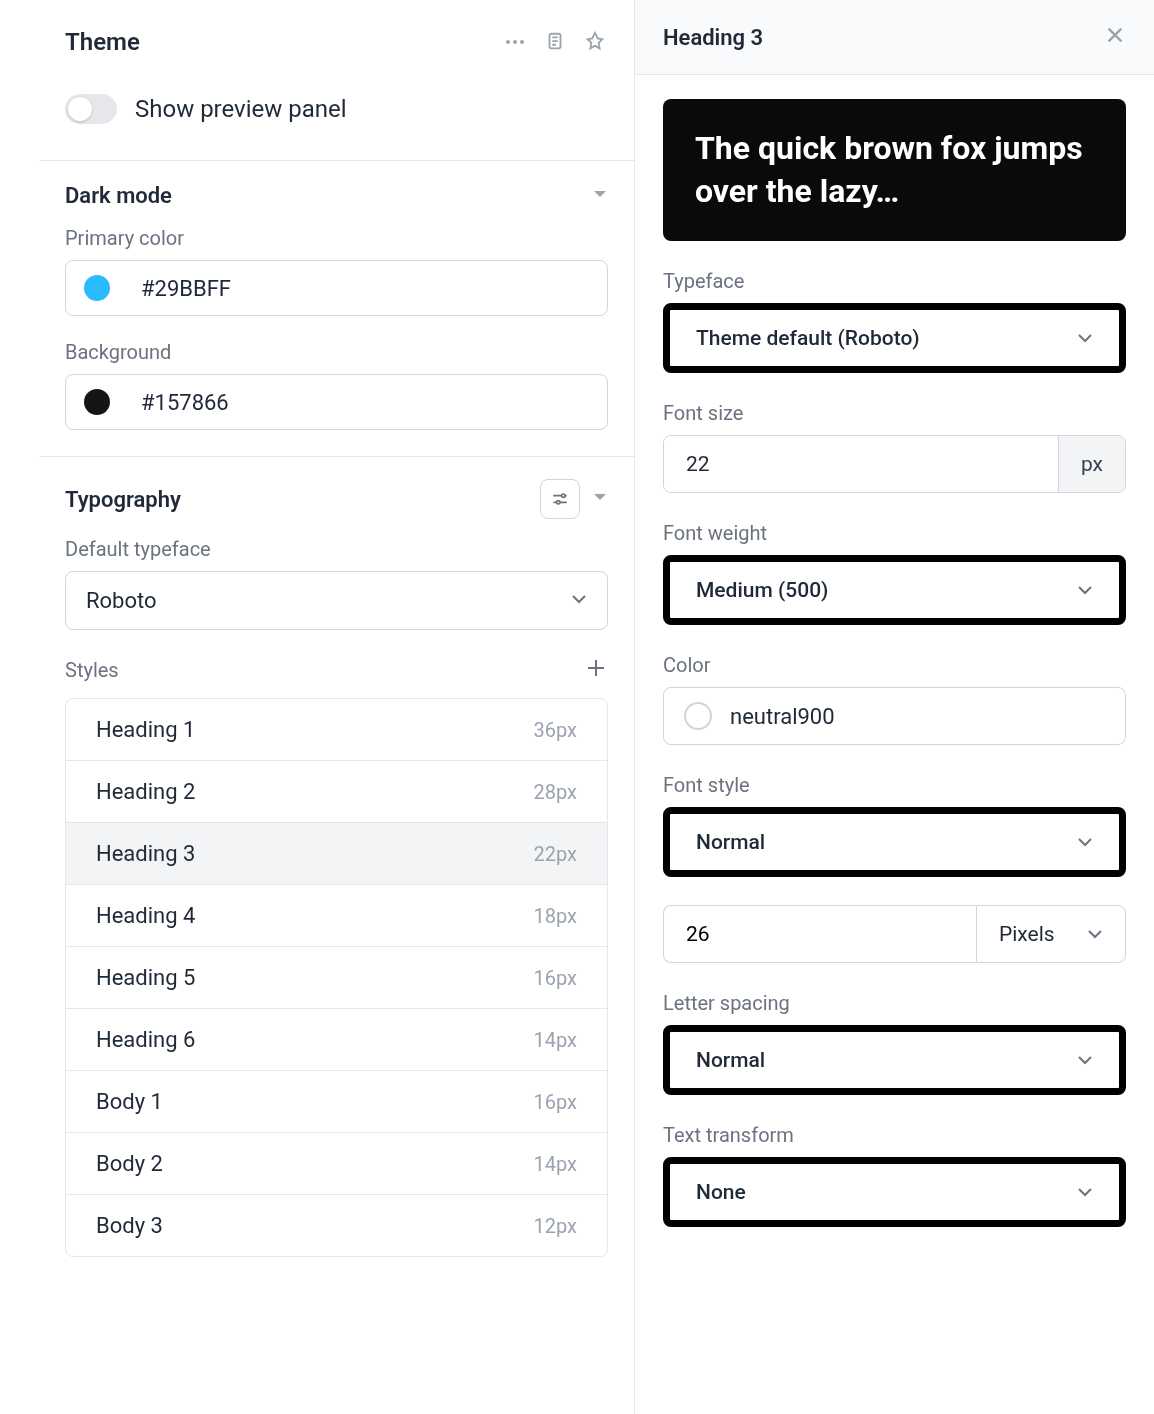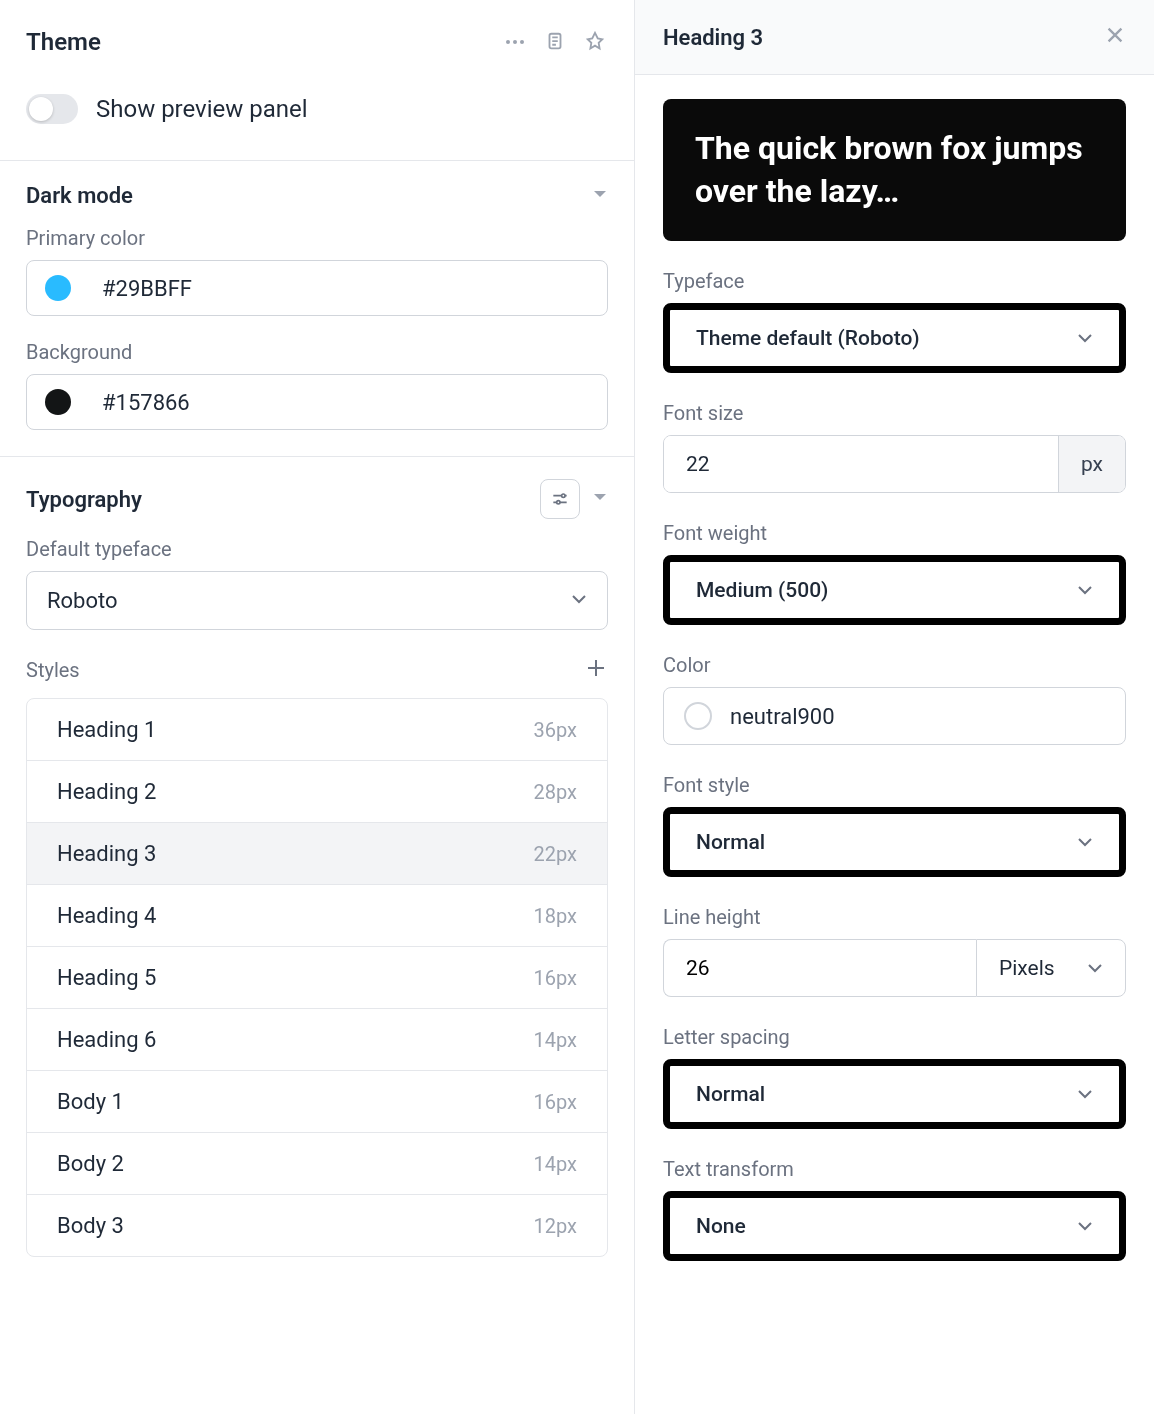--- a/index.html
+++ b/index.html
@@ -1,18 +1,18 @@
 <!DOCTYPE html>
 <html><head>
 <meta charset="utf-8">
 <style>
   * { box-sizing: border-box; margin: 0; padding: 0; font-family: -apple-system, BlinkMacSystemFont, 'Segoe UI', Roboto, sans-serif; }
   body { background: #fff; width: 1154px; height: 1414px; overflow: hidden; display: flex; }
   
-  .left-panel { width: 704px; border-right: 1px solid #e5e7eb; display: flex; flex-direction: column; background:#fff; }
+  .left-panel { width: 704px; border-right: 1px solid #e5e7eb; display: flex; flex-direction: column; background:#fff;padding-left:39px; }
   .right-panel { flex: 1; display: flex; flex-direction: column; background: #fff; }
   
   
   .lp-header { display:flex; align-items:center; justify-content:space-between; padding: 28px 26px 28px 26px;}
   .lp-title { font-size: 24px; font-weight: 600; color:#1f2937; }
   .lp-actions { display:flex; align-items:center; gap:14px; }
   .icon-btn { width:26px; height:26px; display:flex; align-items:center; justify-content:center; cursor:pointer; color:#9ca3af; }
   .icon-btn svg { width:22px; height:22px; stroke:#9ca3af; fill:none; stroke-width:2; }
   .dots { display:flex; gap:3px;}
   .dots span { width:4px;height:4px;border-radius:50%;background:#9ca3af;}
@@ -274,21 +274,20 @@
       <div class="rp-label">Font style</div>
       <div class="rp-select">
         <div class="rp-select-val">Normal</div>
         <svg width="16" height="16" viewBox="0 0 16 16">
             <path d="M2 5l6 6 6-6" stroke="#6b7280" fill="none" stroke-width="2"></path>
           </svg>
       </div>
     </div>
 
     <div class="rp-field">
-      <div class="rp-label">Line height</div>
       <div class="lh-row">
         <input class="lh-input" type="text" value="26" style="">
         <div class="lh-unit">
           <div class="lh-unit-val">Pixels</div>
           <svg width="16" height="16" viewBox="0 0 16 16">
               <path d="M2 5l6 6 6-6" stroke="#6b7280" fill="none" stroke-width="2"></path>
             </svg>
         </div>
       </div>
     </div>

